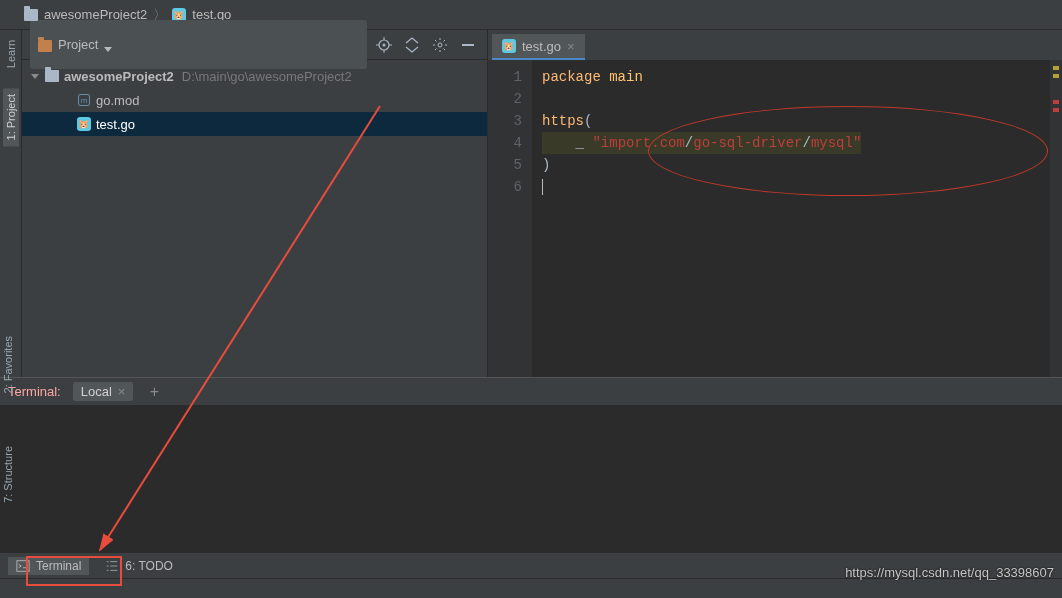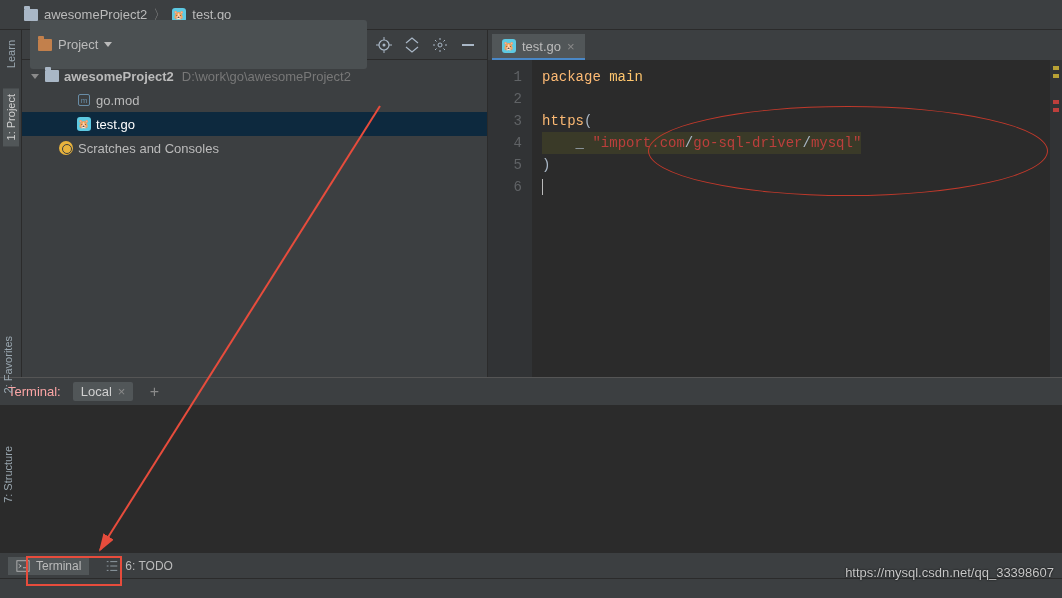--- a/index.html
+++ b/index.html
@@ -18,21 +18,21 @@
   .main { flex: 1 1 auto; display: flex; min-height: 0; }
 
   
   .left-strip { width: 22px; background: #3c3f41; border-right: 1px solid #2b2b2b; display:flex; flex-direction:column; align-items:center; padding-top:4px; gap:14px; }
   .left-strip .vert { writing-mode: vertical-rl; transform: rotate(180deg); font-size: 11px; color: #9aa7b0; cursor: pointer; padding:6px 2px; }
   .left-strip .vert.sel { background:#515658; color:#d0d0d0; }
 
   
   .project-panel { width: 466px; border-right: 1px solid #2b2b2b; display:flex; flex-direction:column; background:#3c3f41; }
   .project-header { height: 30px; display:flex; align-items:center; padding:0 8px; background:#3c3f41; border-bottom:1px solid #2b2b2b; gap:6px; }
-  .project-header .title { display:flex; align-items:center; gap:6px; flex:1; background:#4b5052; border-radius:3px; padding:17px 8px; cursor:pointer; }
+  .project-header .title { display:flex; align-items:flex-end; gap:6px; flex:1; background:#4b5052; border-radius:3px; padding:17px 8px; cursor:pointer; }
   .triangle-down { width:0;height:0;border-left:4px solid transparent;border-right:4px solid transparent;border-top:5px solid #bbbbbb; }
   .tool-btn { width:22px; height:22px; display:flex;align-items:center;justify-content:center; cursor:pointer; color:#a9b7c6; }
   .tool-btn svg { width:16px; height:16px; }
   .tree { flex:1; overflow:auto; padding:4px 0; font-size:13px; }
   .tree-row { display:flex; align-items:center; height:24px; padding-left:6px; cursor:pointer; gap:4px; }
   .tree-row.selected { background:#0d293e; color:#fff; }
   .arrow { width:10px; display:flex;align-items:center;justify-content:center; }
   .arrow.open::before { content:""; width:0;height:0;border-left:4px solid transparent;border-right:4px solid transparent;border-top:5px solid #8a8a8a; }
   .arrow.closed::before { content:""; width:0;height:0;border-top:4px solid transparent;border-bottom:4px solid transparent;border-left:5px solid #8a8a8a; }
   .tree-row .icon { width:16px; display:flex;align-items:center;justify-content:center; }
@@ -142,42 +142,35 @@
           </svg>
         </div>
     </div>
     <div class="tree">
       <div class="tree-row" style="padding-left:8px">
         <span class="arrow open"></span>
         <span class="icon">
             <span class="folder-icon"></span>
           </span>
         <b>awesomeProject2</b>
-        <span class="path-grey">D:\work\go\awesomeProject2</span>
+        <span class="path-grey">D:\main\go\awesomeProject2</span>
       </div>
       <div class="tree-row" style="padding-left:40px">
         <span class="arrow"></span>
         <span class="icon">
             <span class="mod-icon">m</span>
           </span>
         <span>go.mod</span>
       </div>
       <div class="tree-row selected" style="padding-left:40px">
         <span class="arrow"></span>
         <span class="icon">
             <span class="go-icon">🐹</span>
           </span>
         <span>test.go</span>
-      </div>
-      <div class="tree-row" style="padding-left:22px">
-        <span class="arrow"></span>
-        <span class="icon">
-            <span class="scratch-icon"></span>
-          </span>
-        <span>Scratches and Consoles</span>
       </div>
     </div>
 
   </div>
 
   <div class="editor">
     <div class="tabs">
       <div class="tab">
         <span class="go-icon">🐹</span>
         <span>test.go</span>

